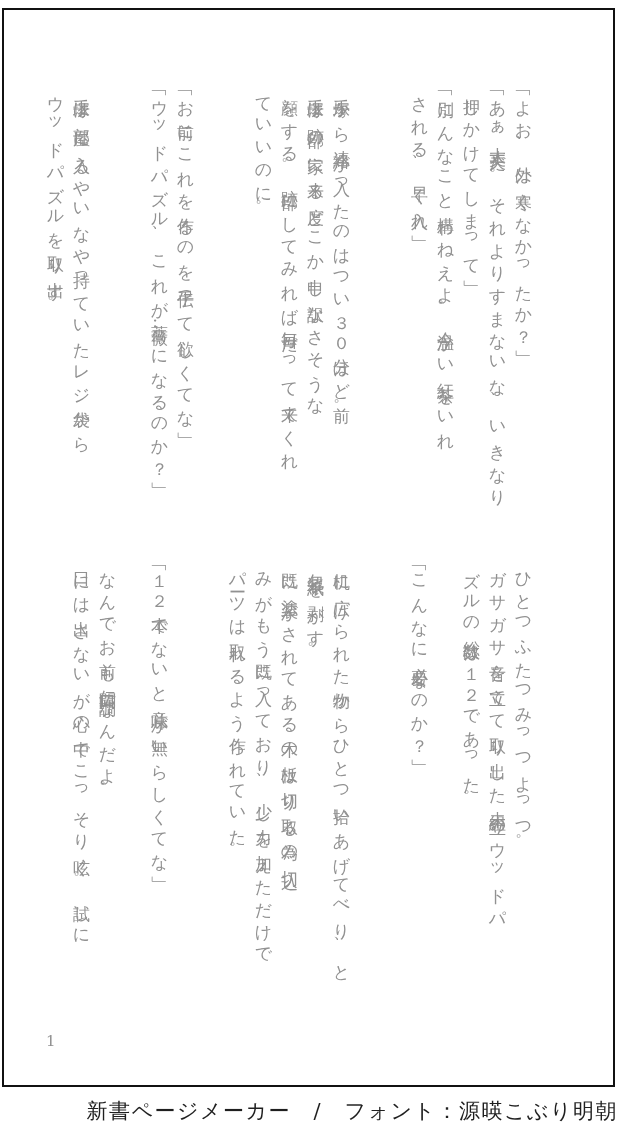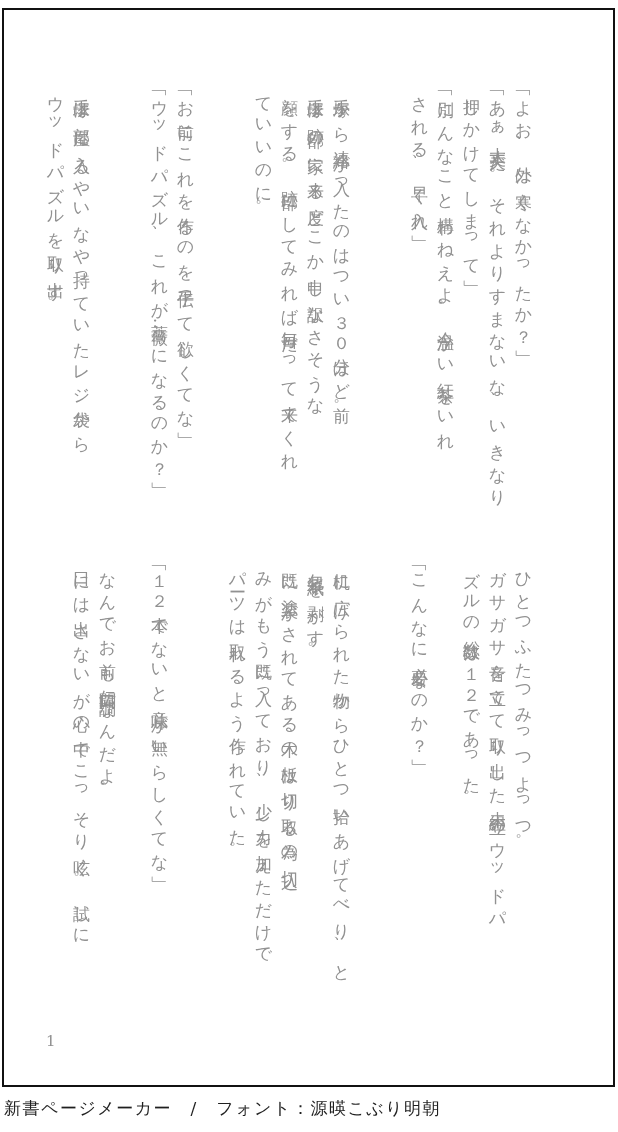--- a/index.html
+++ b/index.html
@@ -42,25 +42,25 @@
   .page-number {
     position: absolute;
     left: 42px;
     top: 1022px;
     font-size: 15px;
     color: var(--body-color, #919191);
     letter-spacing: 1px;
   }
   .footer {
     position: absolute;
-    left: 4px;
+    left: 12px;
     right: 0;
     top: 1097px;
-    text-align: left;
-    font-size: 17px;
+    text-align: right;
+    font-size: 21px;
     color: var(--footer-color, #1f1f1f);
     letter-spacing: 1.5px;
   }
 </style>
 </head>
 <body>
 
 <div class="canvas" style="--body-color: #919191; --footer-color: #1f1f1f; --border-color: #111111; --page-bg: #ffffff;">
   <div class="page-box">
     <div class="vrow row-top">

